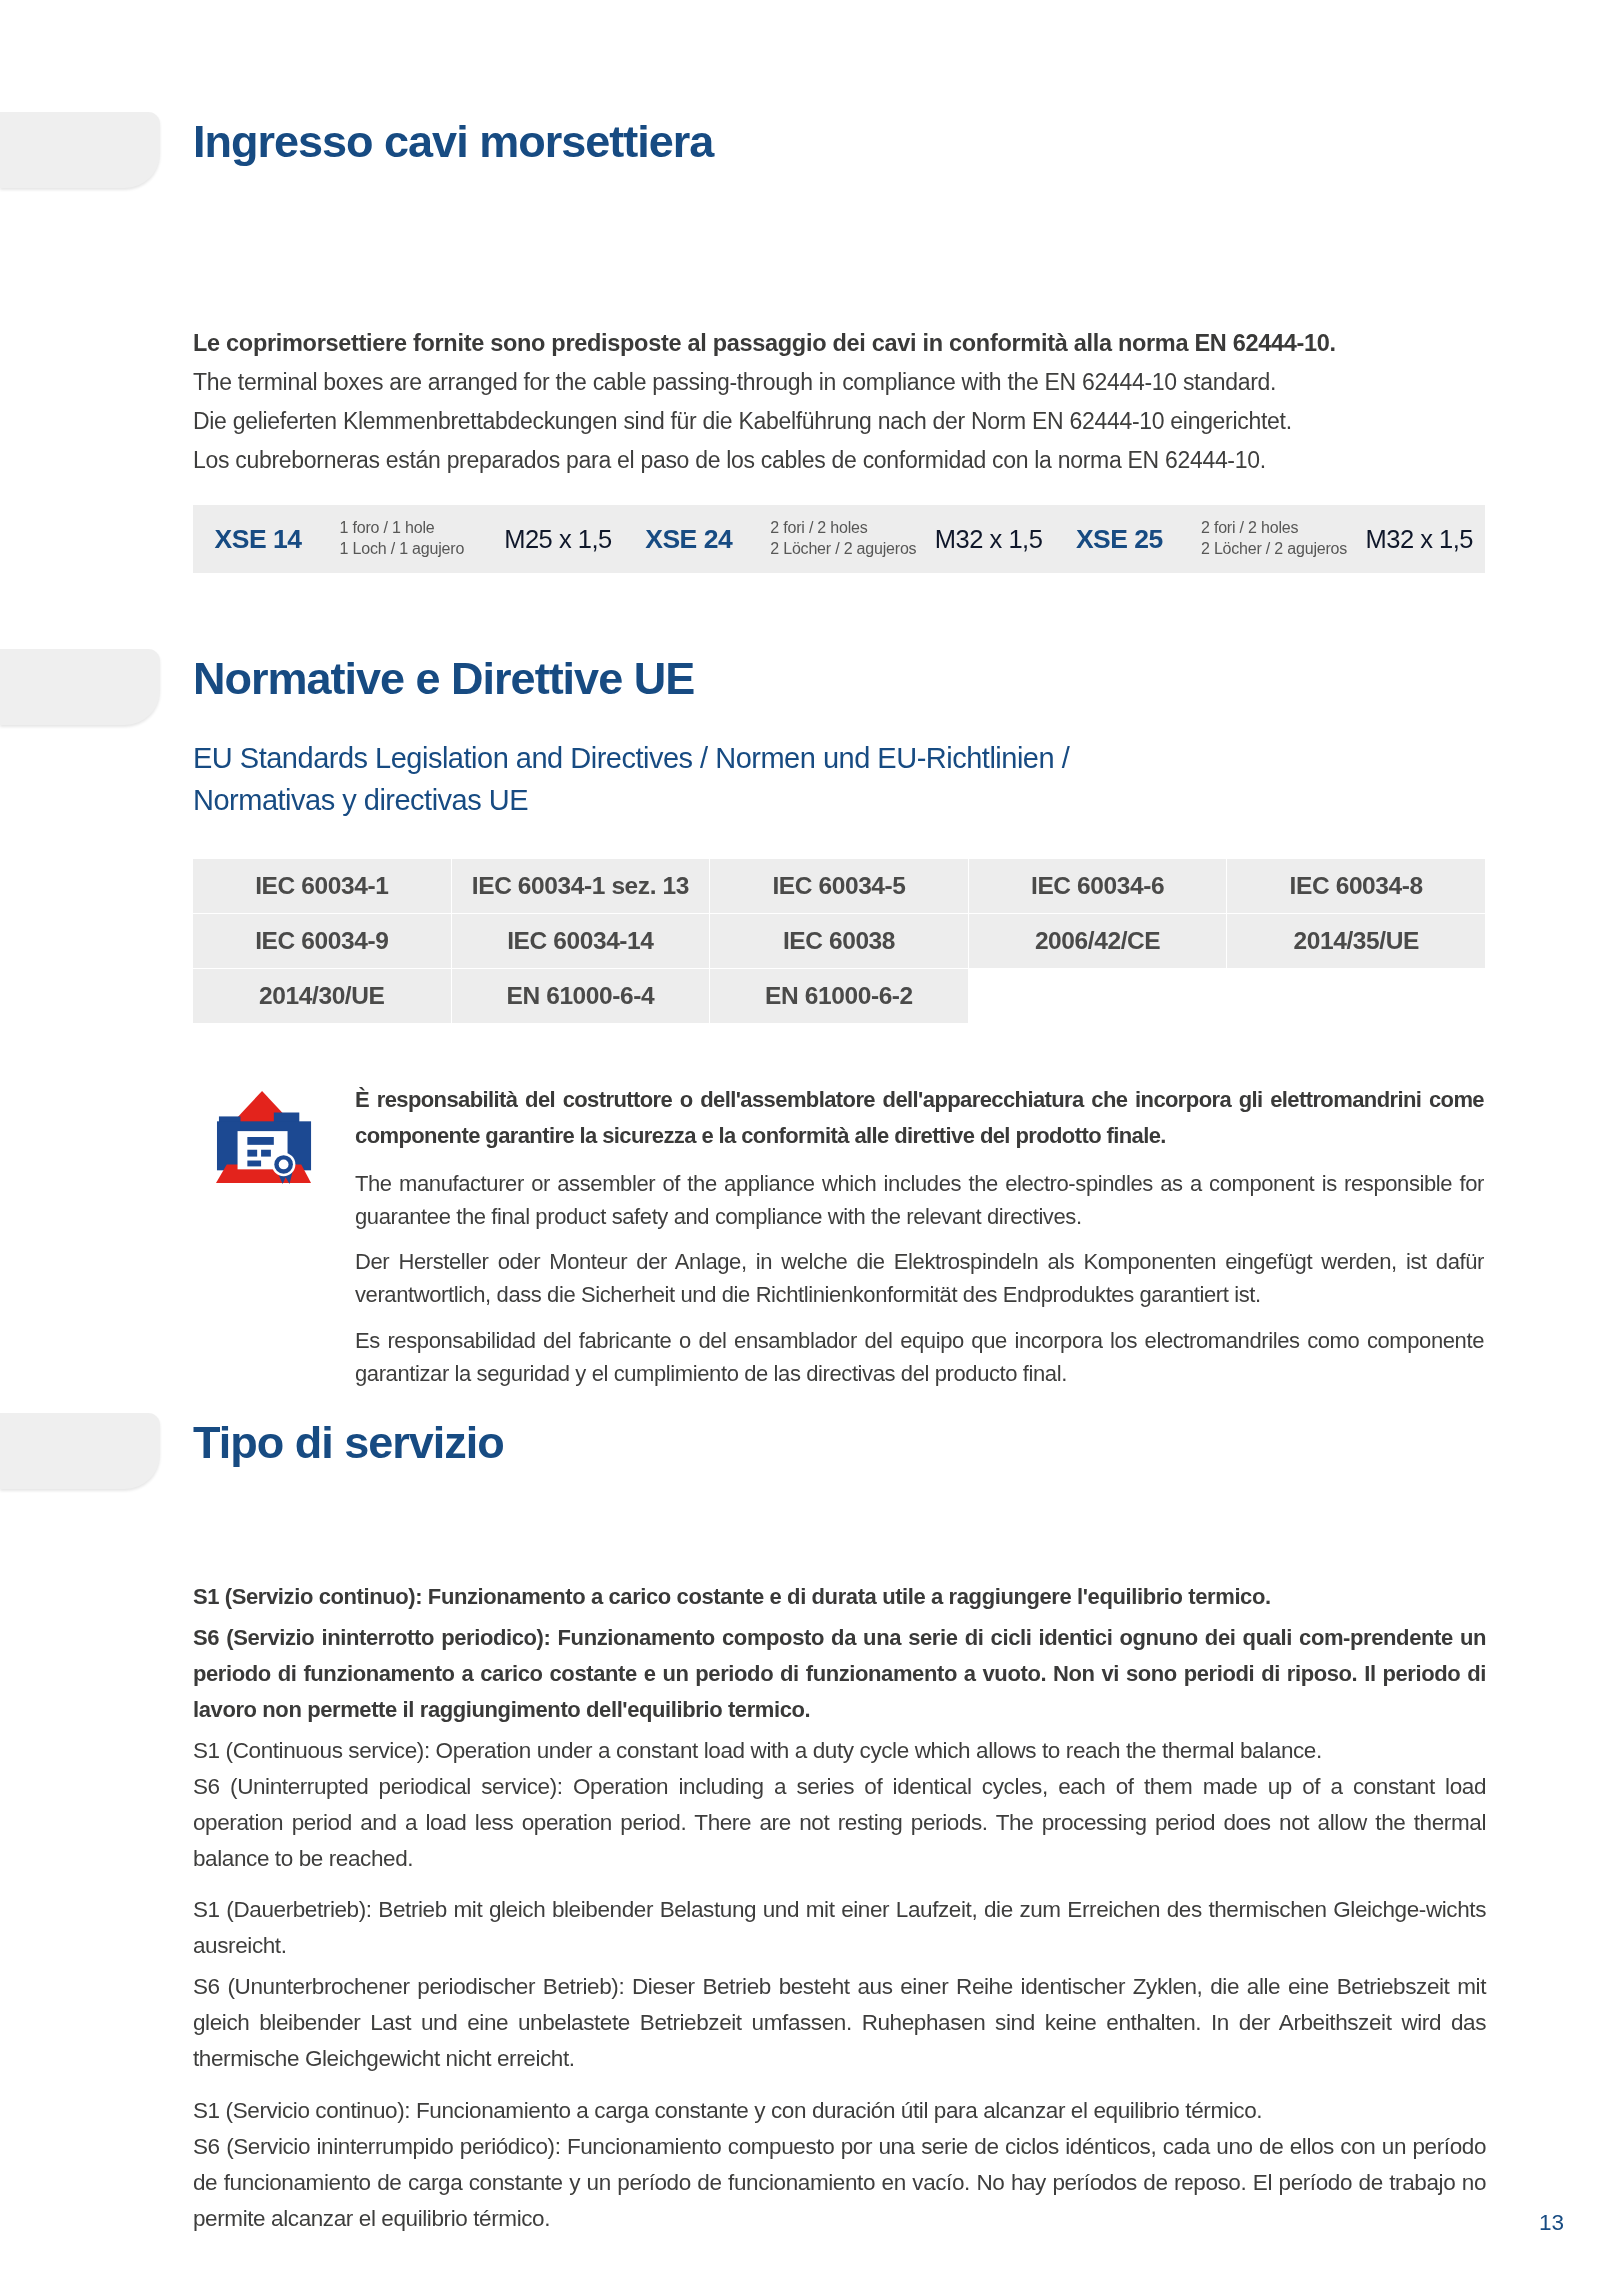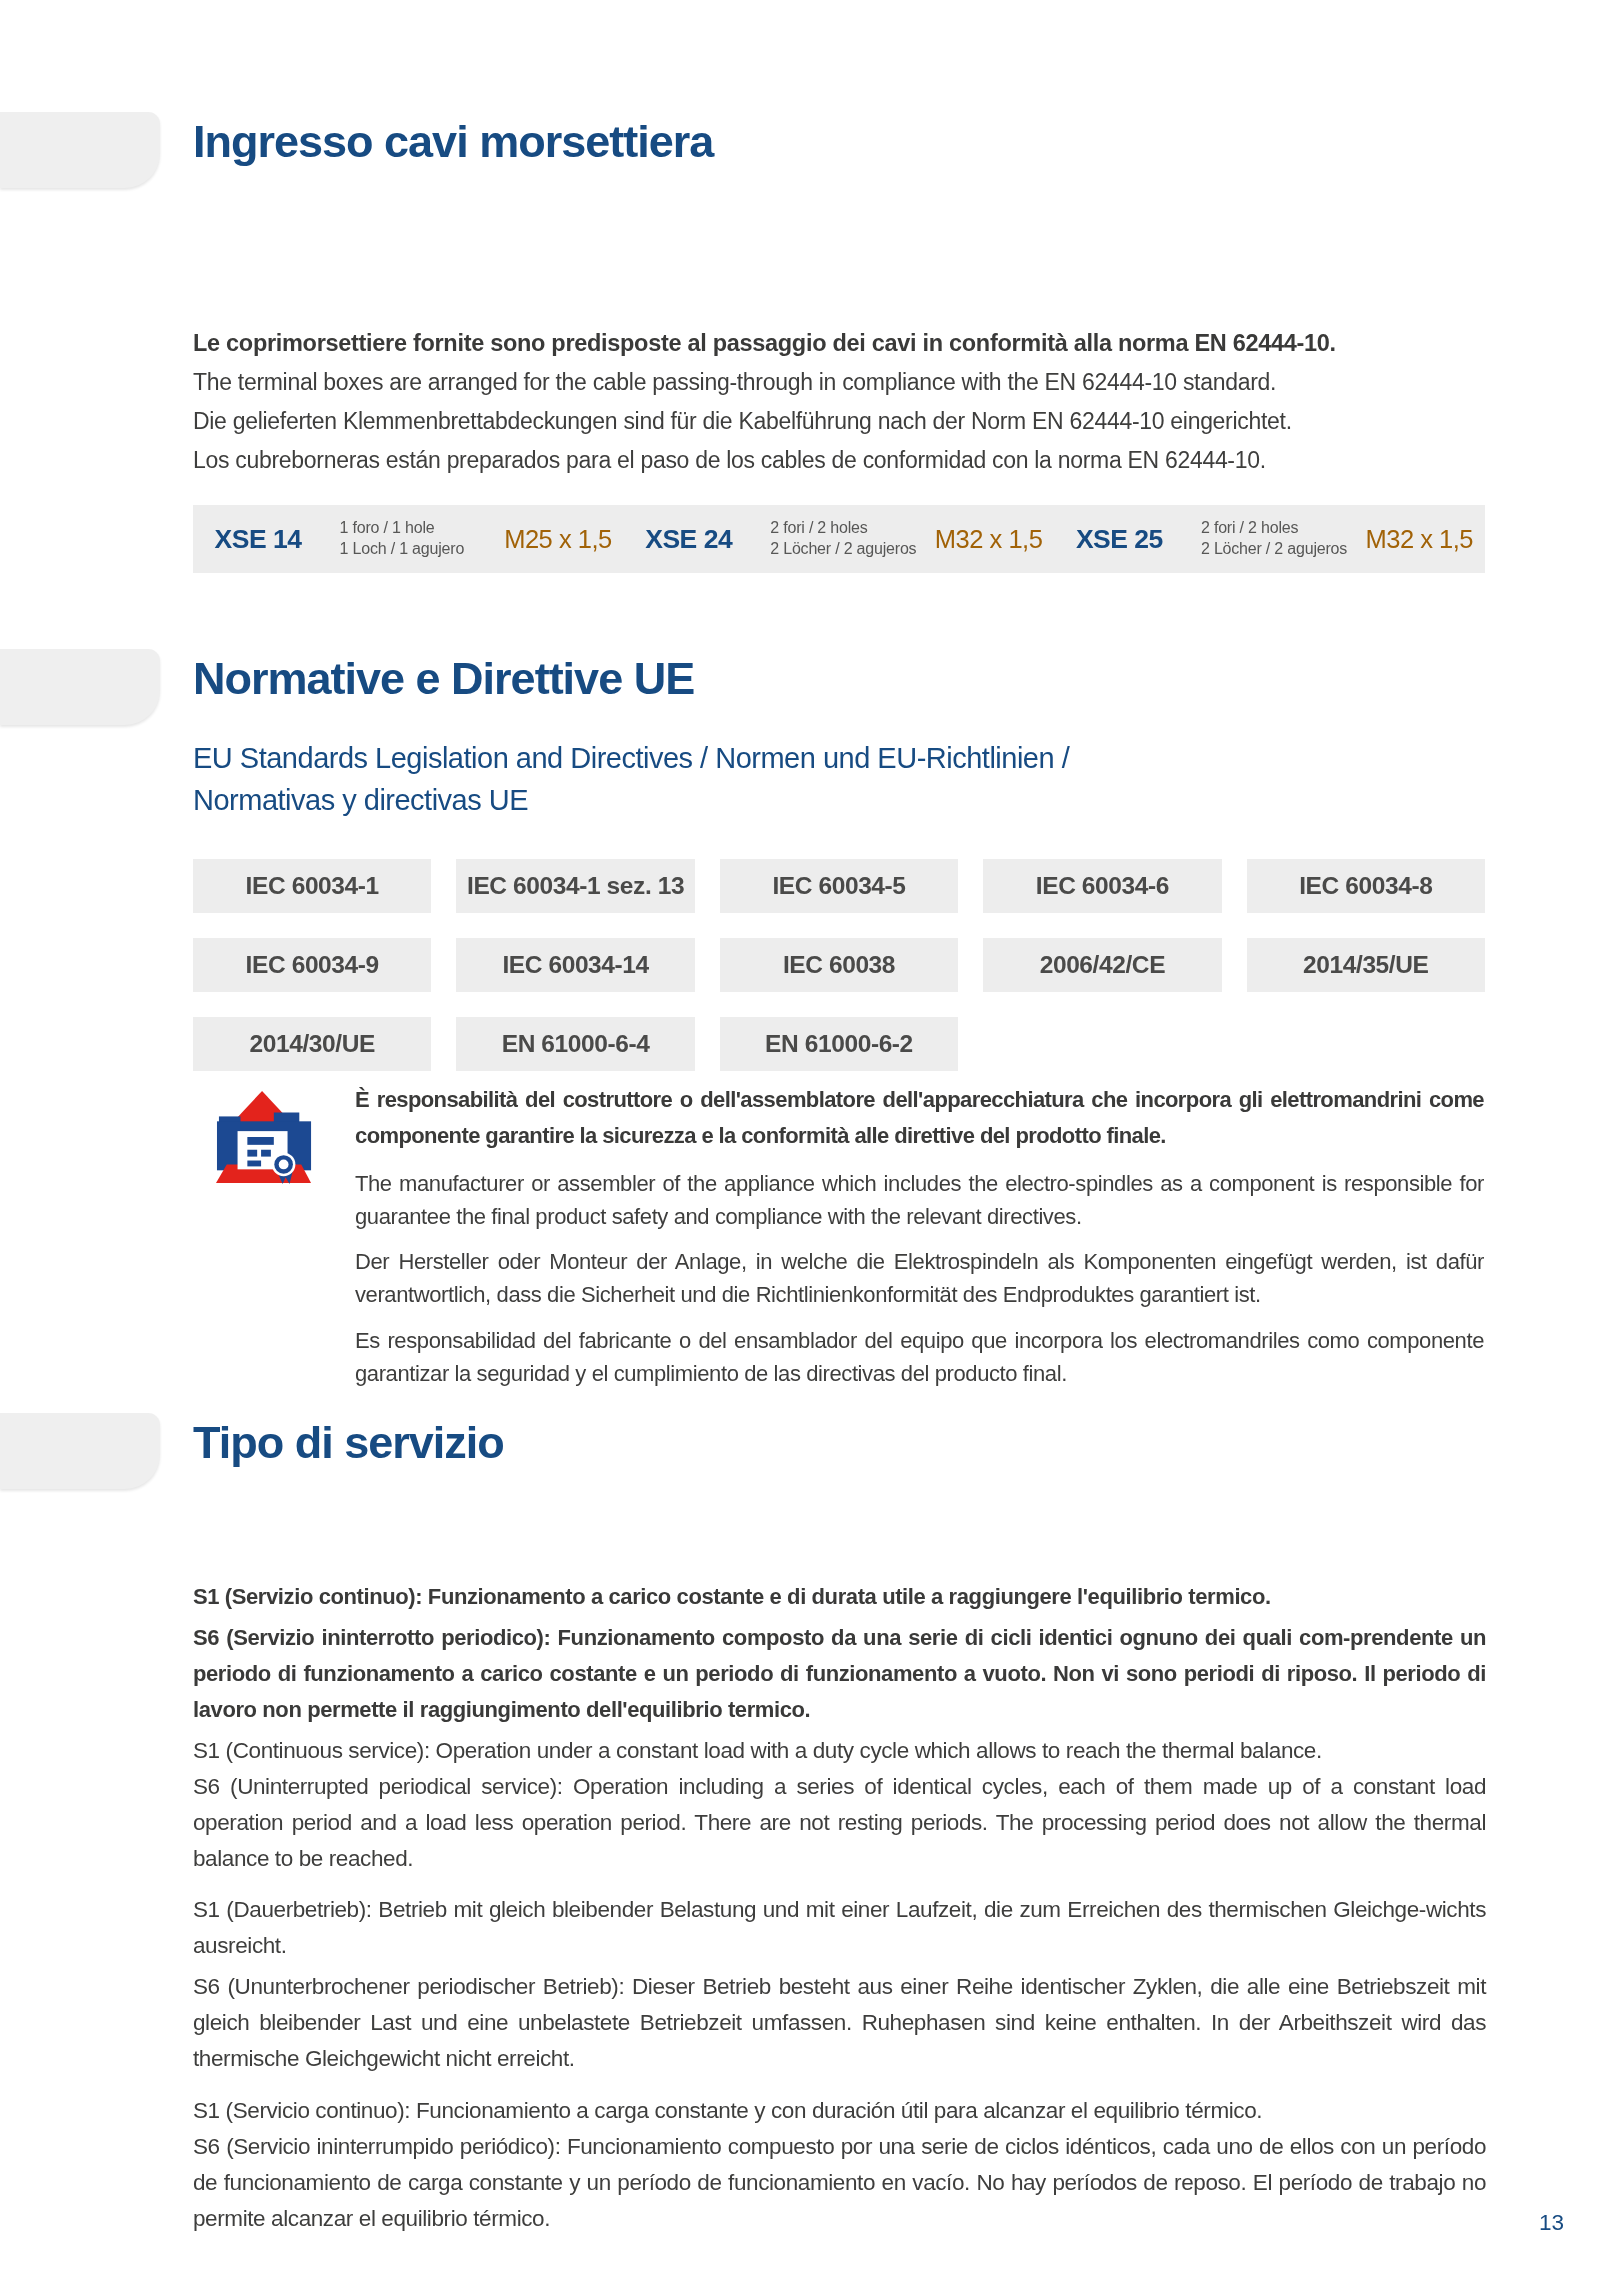--- a/index.html
+++ b/index.html
@@ -11,23 +11,23 @@
              letter-spacing:-1px;white-space:nowrap;}
   .sec-sub{position:absolute;left:193px;font-size:29px;font-weight:400;color:#174b82;
            line-height:42px;letter-spacing:-0.5px;}
   .body-line{font-size:23px;color:#3e3e3d;letter-spacing:-0.3px;line-height:39px;white-space:nowrap;}
   .body-line.bold{font-weight:700;font-size:23.5px;color:#3a3a39;}
   .xse-table{position:absolute;left:193px;top:505px;width:1292px;display:flex;gap:0;}
   .xse-cell{flex:1;height:68px;background:#ededed;display:flex;align-items:center;}
   .xse-model{font-size:26.5px;font-weight:700;color:#174b82;padding-left:21.6px;width:125px;
              letter-spacing:-0.5px;white-space:nowrap;}
   .xse-holes{flex:1;font-size:16px;color:#575756;line-height:20.6px;letter-spacing:-0.2px;}
-  .xse-thread{font-size:25.5px;color:#a16207;padding-right:12px;letter-spacing:-0.5px;white-space:nowrap;}
+  .xse-thread{font-size:25.5px;color:#0f172a;padding-right:12px;letter-spacing:-0.5px;white-space:nowrap;}
   .std-grid{position:absolute;left:193px;top:859px;width:1292px;display:grid;
-            grid-template-columns:repeat(5,1fr);gap:25px;}
+            grid-template-columns:repeat(5,1fr);gap:1px;}
   .std-cell{height:54px;background:#ededed;display:flex;align-items:center;justify-content:center;
             font-size:24.5px;font-weight:600;color:#4a4a49;letter-spacing:-0.4px;white-space:nowrap;}
   .note-icon{position:absolute;left:210px;top:1088px;width:110px;height:98px;}
   .note-text{position:absolute;left:355px;top:1082px;width:1129px;}
   .note-text p{margin:0 0 12.7px 0;text-align:justify;font-size:22px;line-height:33px;
                color:#3e3e3d;letter-spacing:-0.4px;}
   .note-text p.bold{font-weight:700;color:#3a3a39;line-height:36px;letter-spacing:-0.6px;}
   .svc-text{position:absolute;left:193px;top:1579px;width:1293px;}
   .svc-text p{margin:0;text-align:justify;font-size:22.5px;line-height:36px;color:#3e3e3d;
               letter-spacing:-0.4px;}

